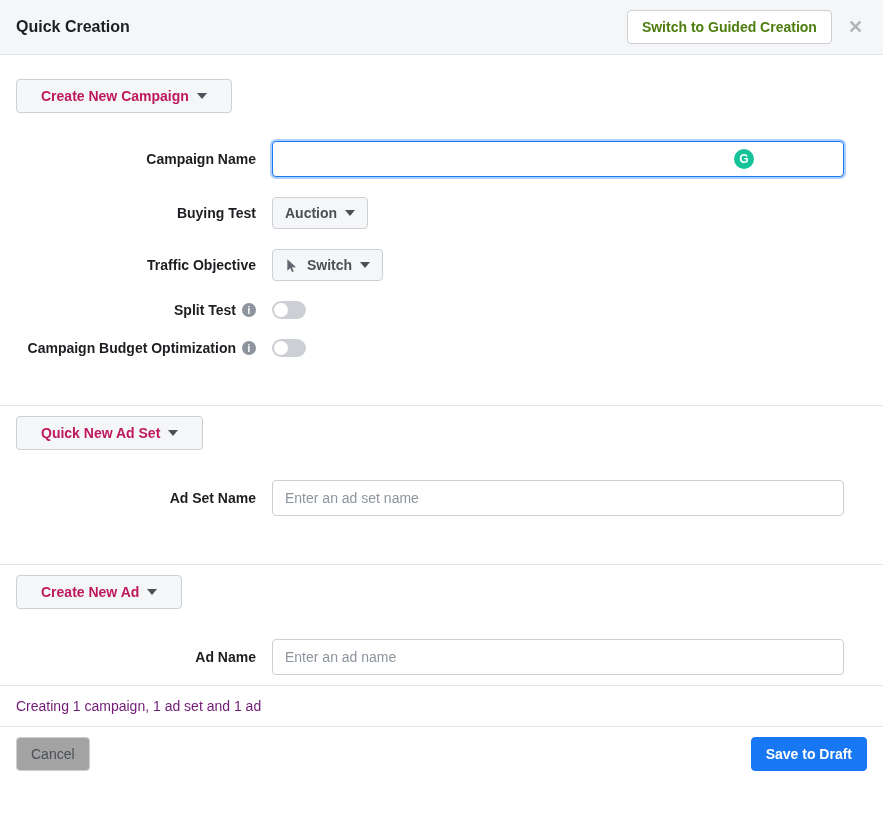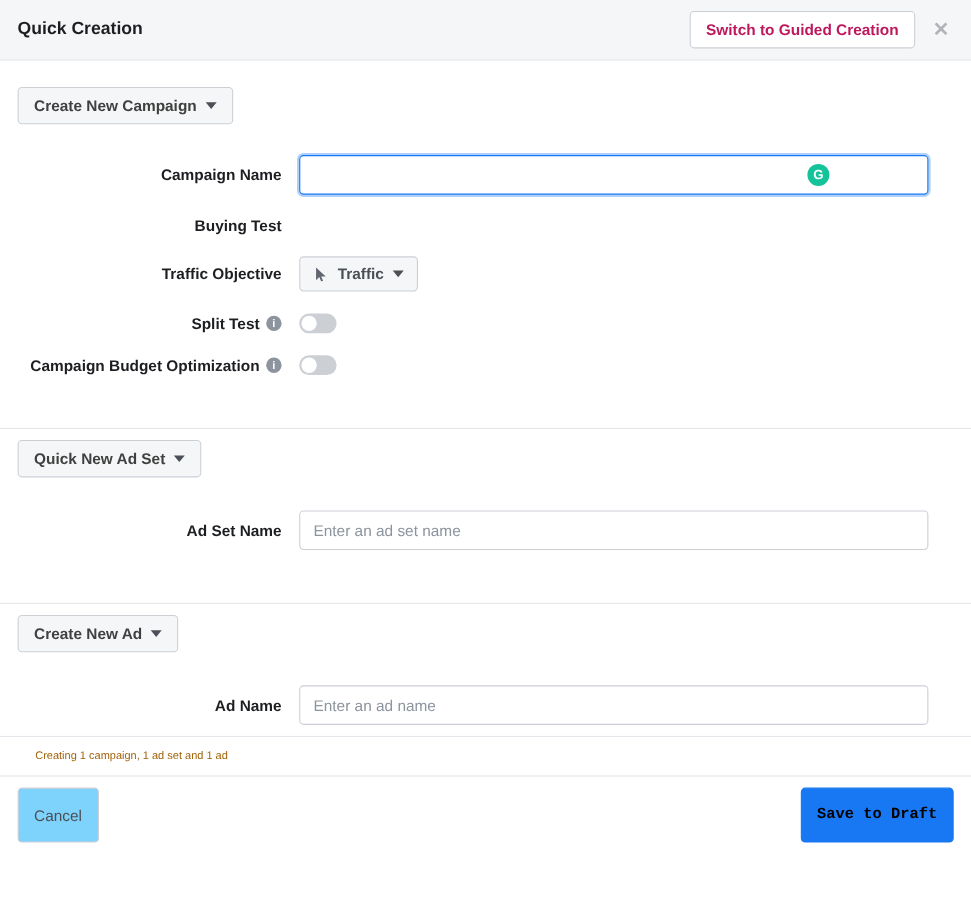--- a/index.html
+++ b/index.html
@@ -28,21 +28,21 @@
       align-items: center;
       gap: 12px;
     }
     .btn-light {
       background: #fff;
       border: 1px solid #ccd0d5;
       border-radius: 4px;
       padding: 8px 14px;
       font-size: 14px;
       font-weight: 700;
-      color: #be185d;
+      color: #4d7c0f;
       cursor: pointer;
     }
     .close-x {
       font-size: 18px;
       font-weight: 700;
       color: #b0b3b8;
       cursor: pointer;
       padding: 0 4px;
     }
     
@@ -58,24 +58,24 @@
       margin: 0 -16px;
     }
     .sec-divider { margin-top: 48px; }
     .dd-btn {
       display: inline-flex;
       align-items: center;
       gap: 8px;
       background: #f5f6f7;
       border: 1px solid #ccd0d5;
       border-radius: 4px;
-      padding: 8px 14px;
-      font-size: 14px;
-      font-weight: 700;
-      color: #404040;
+      padding: 8px 24px;
+      font-size: 14px;
+      font-weight: 700;
+      color: #be185d;
       cursor: pointer;
     }
     .caret {
       display: inline-block;
       width: 0; height: 0;
       border-left: 5px solid transparent;
       border-right: 5px solid transparent;
       border-top: 6px solid #4b4f56;
     }
     
@@ -165,49 +165,48 @@
     }
     .toggle .knob {
       position: absolute;
       left: 2px; top: 2px;
       width: 14px; height: 14px;
       background: #fff;
       border-radius: 50%;
     }
     
     .summary {
-      padding: 12px 32px;
-      font-size: 10px;
-      color: #a16207;
+      padding: 12px 16px;
+      font-size: 14px;
+      color: #701a75;
     }
     .footer {
       display: flex;
       justify-content: space-between;
       padding: 10px 16px 16px 16px;
     }
     .btn-secondary {
-      background: #7dd3fc;
-      border: 1px solid #ccd0d5;
-      border-radius: 4px;
-      padding: 16px 14px;
+      background: #a3a3a3;
+      border: 1px solid #ccd0d5;
+      border-radius: 4px;
+      padding: 0 14px;
       font-size: 14px;
       font-weight: 400;
       color: #4b4f56;
       cursor: pointer;
     }
     .btn-primary {
       background: #1877f2;
       border: 1px solid #1877f2;
       border-radius: 4px;
       padding: 8px 14px;
       font-size: 14px;
       font-weight: 700;
-      color: #000000;
-      cursor: pointer;
-      font-family: Liberation Mono, monospace;
+      color: #ffffff;
+      cursor: pointer;
     }
     .pad-top-adset .form-area { margin-top: 30px; margin-bottom: 10px; }
   </style>
 </head>
 <body>
 
 <div class="header">
   <div class="header-title">Quick Creation</div>
   <div class="header-actions">
     <button class="btn-light">Switch to Guided Creation</button>
@@ -229,32 +228,38 @@
         <div class="control">
           <div class="text-wrap">
             <input class="text focused" type="text" value="" style="">
             <span class="g-badge">G</span>
           </div>
         </div>
       </div>
 
       <div class="row">
         <div class="label">Buying Test</div>
+        <div class="control">
+          <button class="select-btn">
+            <span>Auction</span>
+            <span class="caret"></span>
+          </button>
+        </div>
       </div>
 
       <div class="row">
         <div class="label">Traffic Objective</div>
         <div class="control">
           <button class="select-btn">
             <span class="cursor-icon">
               <svg width="14" height="14" viewBox="0 0 24 24">
                   <path fill="#606770" d="M4 2l0 20 5-5 3 7 3-1-3-7 7 0z"></path>
                 </svg>
             </span>
-            <span>Traffic</span>
+            <span>Switch</span>
             <span class="caret"></span>
           </button>
         </div>
       </div>
 
       <div class="row">
         <div class="label">
           <span>Split Test</span>
           <span class="info-icon">i</span>
         </div>

